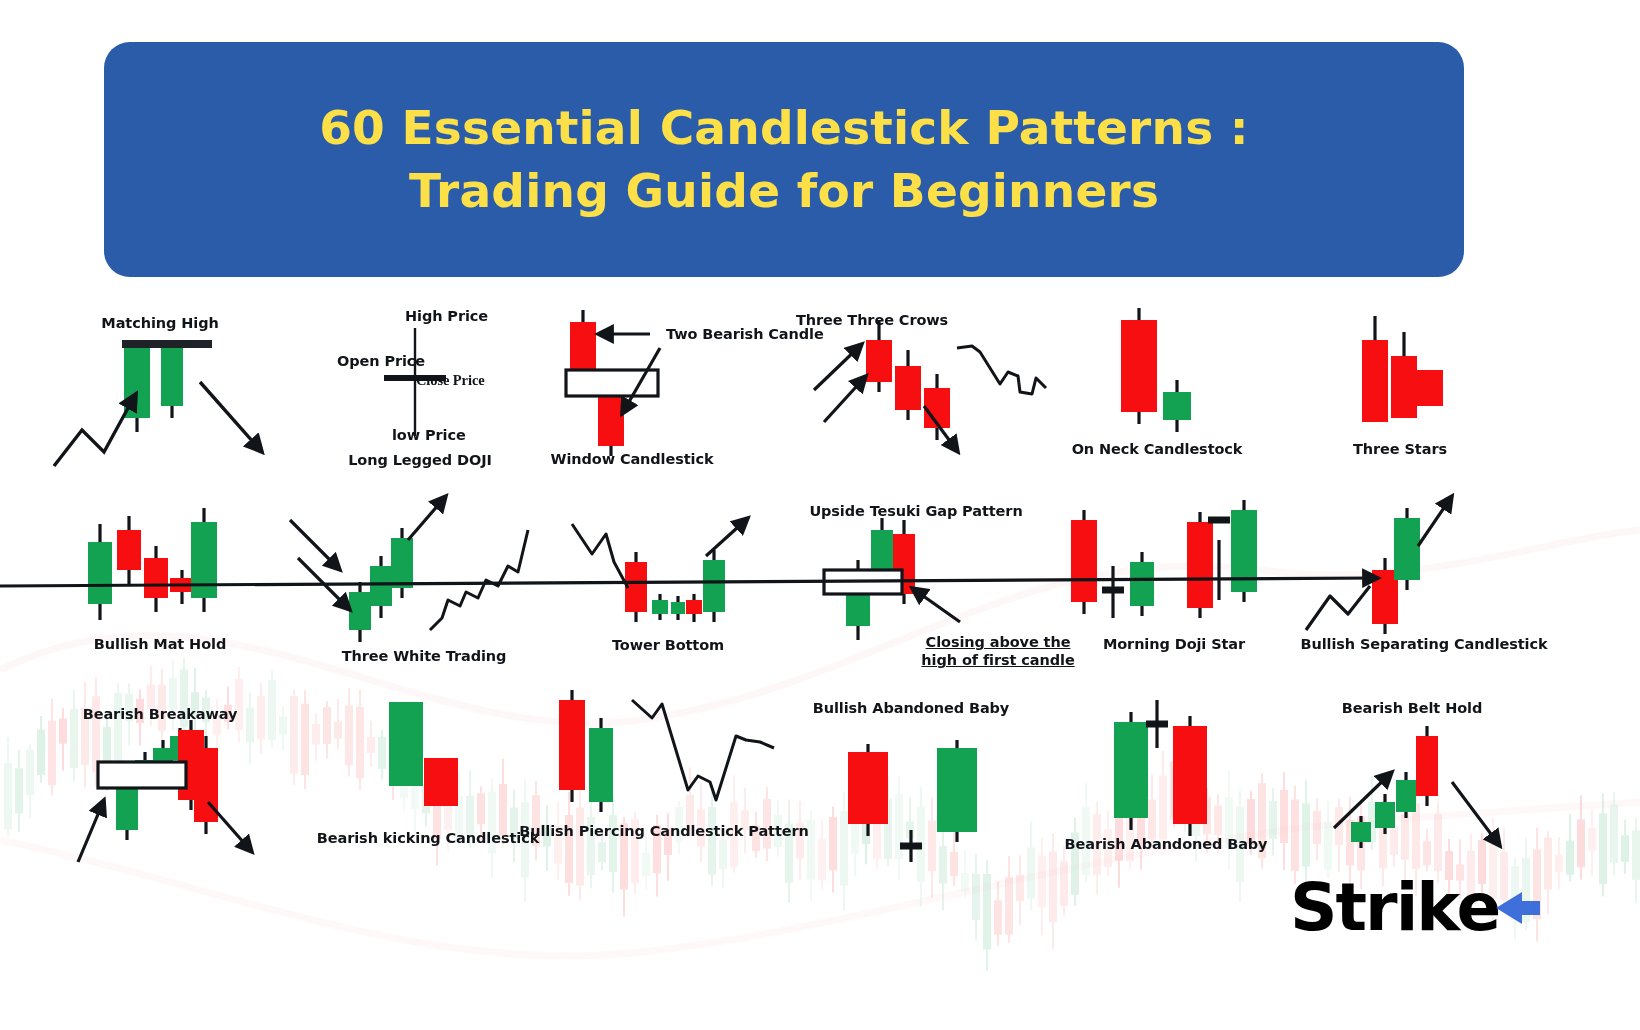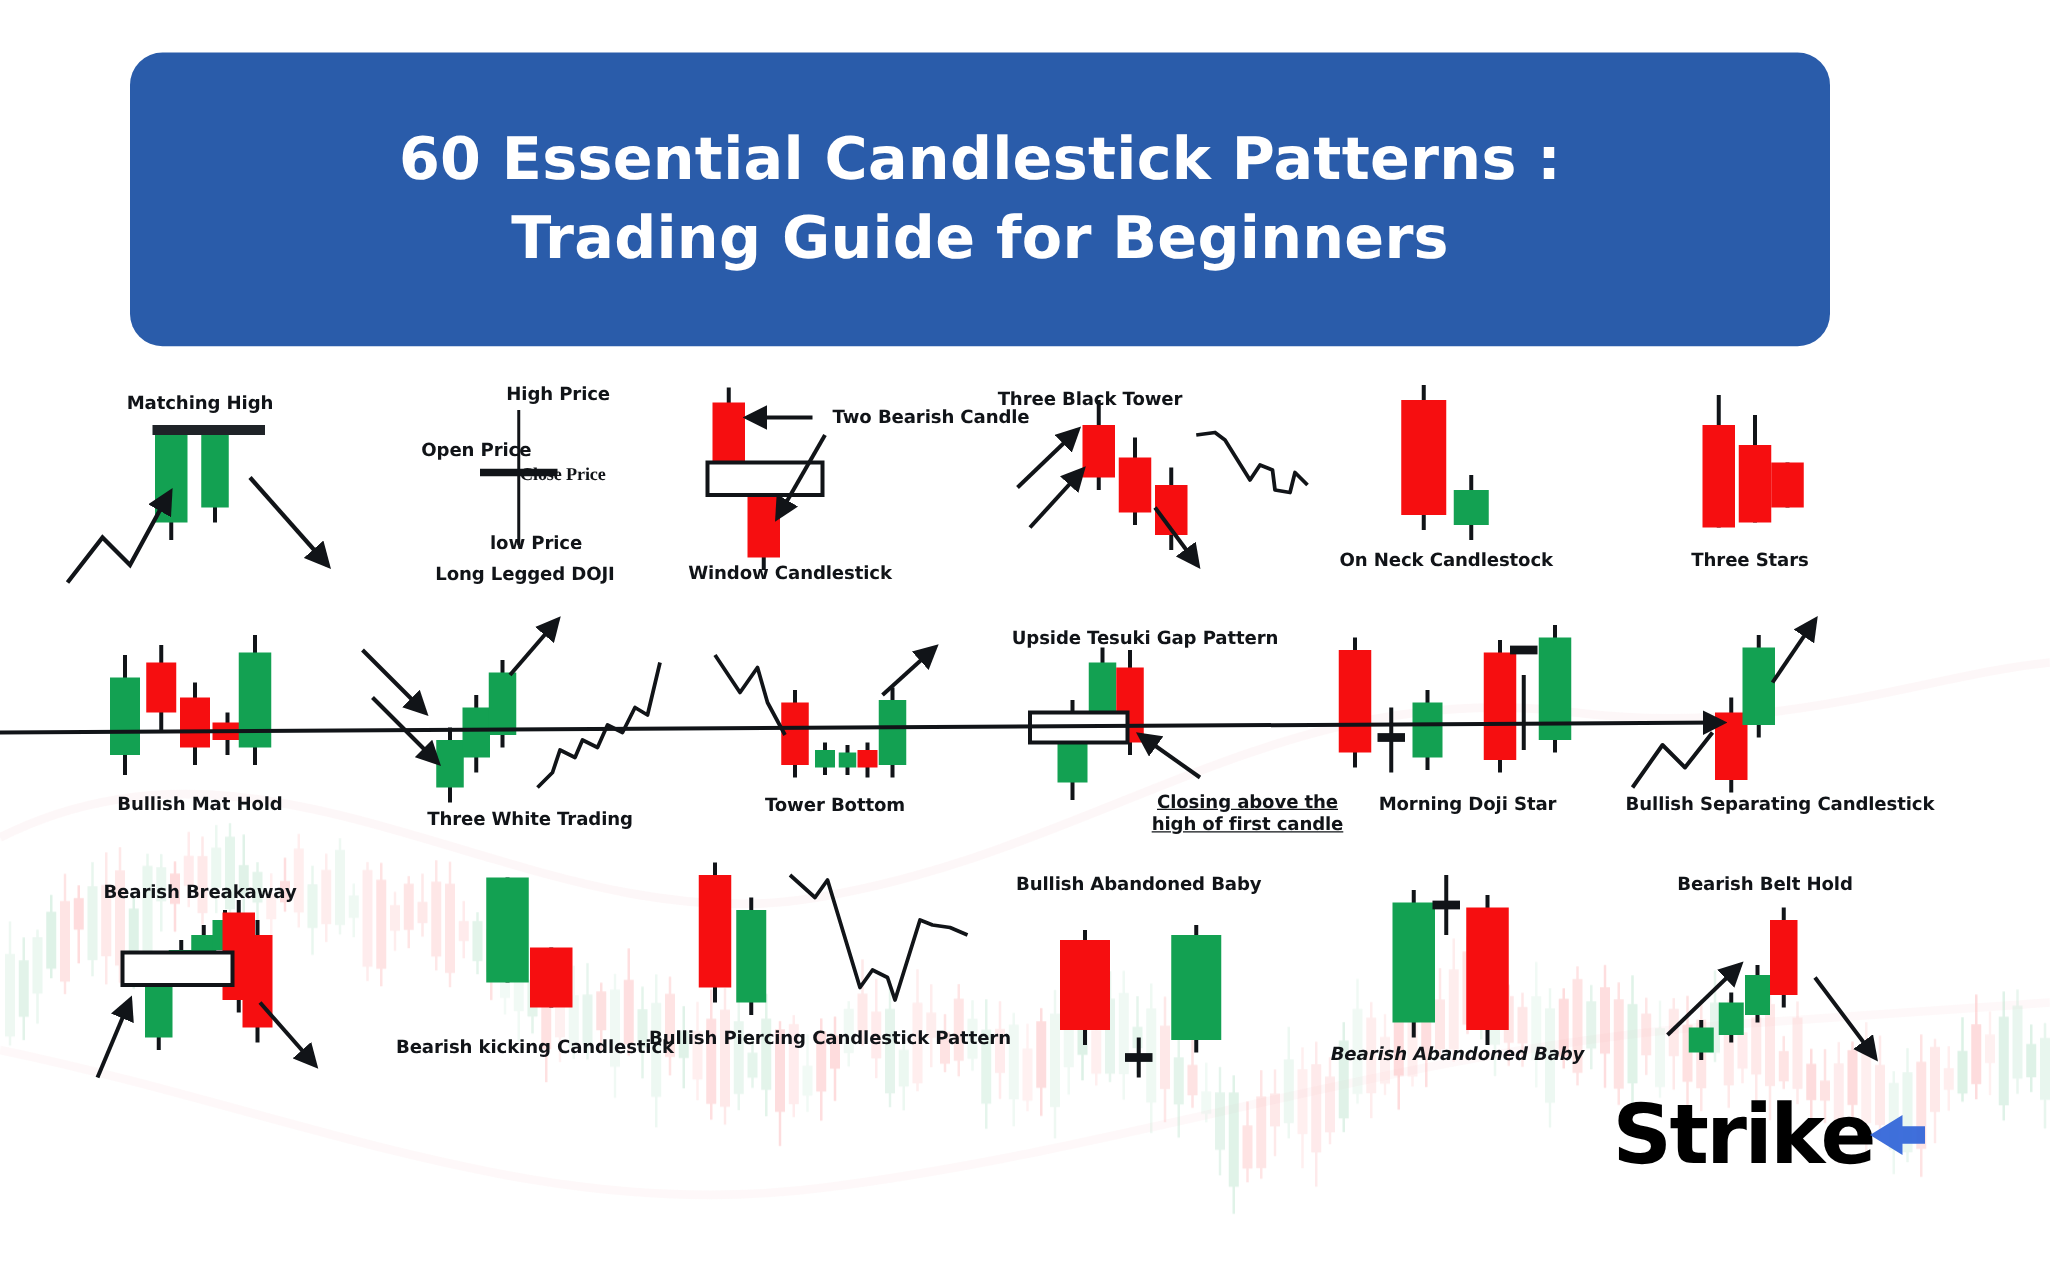--- a/index.html
+++ b/index.html
@@ -15,21 +15,21 @@
   .bgwrap{position:absolute;left:0;top:255px;width:1640px;height:700px;opacity:.30;pointer-events:none;}
 
   
   .banner{
     position:absolute;left:104px;top:42px;width:1360px;height:235px;
     background:var(--banner,#2a5caa);
     border-radius:26px;
     display:flex;align-items:center;justify-content:center;
   }
   .banner h1{
-    margin:0;color:#ffffff;text-align:center;
+    margin:0;color:#fde047;text-align:center;
     font-size:47px;line-height:1.32;font-weight:bold;
     letter-spacing:.2px;
     font-family:"DejaVu Sans", sans-serif;
   }
   .banner h1 span{display:block;}
 
   
   .lbl{
     position:absolute;color:#111418;font-weight:bold;
     font-size:14.5px;white-space:nowrap;
@@ -980,36 +980,36 @@
 
   <div class="lbl" style="left:666px;top:326px;">Two Bearish Candle</div>
   <div class="lbl two" style="left:918px;top:633px;width:160px;text-align:center;">
     <span>Closing above the</span><br>
     <span>high of first candle</span>
   </div>
 
   <div class="lbl c" style="left:160px;top:315px;">Matching High</div>
   <div class="lbl c" style="left:420px;top:452px;">Long Legged DOJI</div>
   <div class="lbl c" style="left:632px;top:451px;text-align:right;">Window Candlestick</div>
-  <div class="lbl c" style="left:872px;top:312px;">Three Black Tower</div>
+  <div class="lbl c" style="left:872px;top:312px;">Three Three Crows</div>
   <div class="lbl c" style="left:1157px;top:441px;">On Neck Candlestock</div>
   <div class="lbl c" style="left:1400px;top:441px;">Three Stars</div>
 
   <div class="lbl c" style="left:160px;top:636px;">Bullish Mat Hold</div>
   <div class="lbl c" style="left:424px;top:648px;">Three White Trading</div>
   <div class="lbl c" style="left:668px;top:637px;">Tower Bottom</div>
   <div class="lbl c" style="left:916px;top:503px;">Upside Tesuki Gap Pattern</div>
   <div class="lbl c" style="left:1174px;top:636px;">Morning Doji Star</div>
   <div class="lbl c" style="left:1424px;top:636px;">Bullish Separating Candlestick</div>
 
   <div class="lbl c" style="left:160px;top:706px;">Bearish Breakaway</div>
   <div class="lbl c" style="left:428px;top:830px;">Bearish kicking Candlestick</div>
   <div class="lbl c" style="left:664px;top:823px;">Bullish Piercing Candlestick Pattern</div>
   <div class="lbl c" style="left:911px;top:700px;">Bullish Abandoned Baby</div>
-  <div class="lbl c" style="left:1166px;top:836px;font-style:italic;">Bearish Abandoned Baby</div>
+  <div class="lbl c" style="left:1166px;top:836px;">Bearish Abandoned Baby</div>
   <div class="lbl c" style="left:1412px;top:700px;">Bearish Belt Hold</div>
 
   <div class="logo">
     <svg viewBox="0 0 250 80" width="250" height="80">
       <text x="0" y="62" class="logo-text">Strike</text>
       <g>
         <path d="M206,40 L232,24 L232,33 L250,33 L250,47 L232,47 L232,56 Z" fill="#2f63d8" opacity="0.92"></path>
       </g>
     </svg>
   </div>

